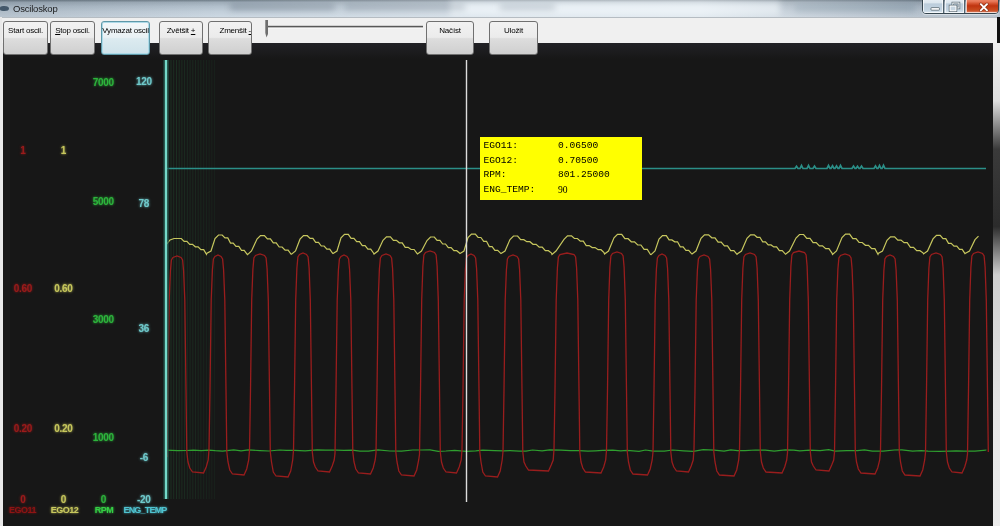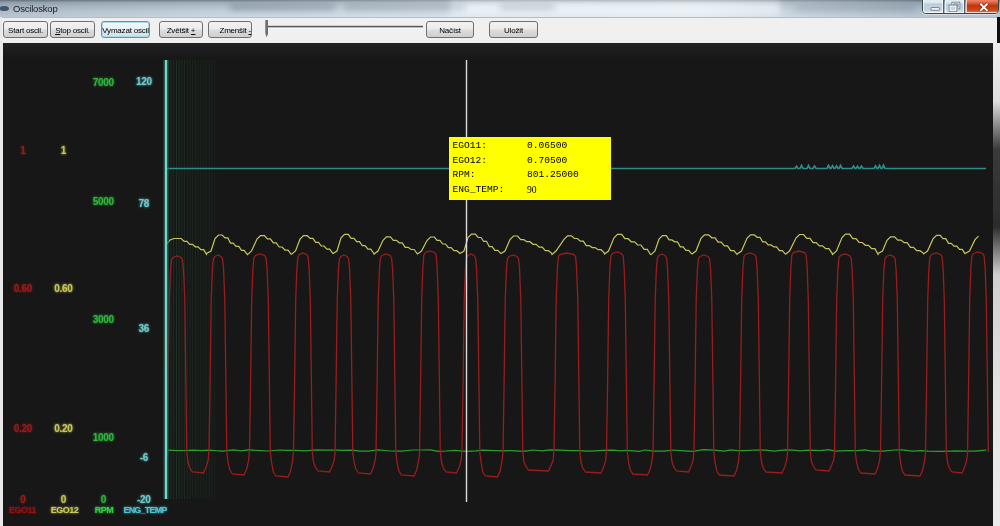--- a/index.html
+++ b/index.html
@@ -28,34 +28,34 @@
   border-right:1px solid #51626d; }
 #btn-max { left:22px; width:20px;
   background:linear-gradient(180deg,#f4f8fb 0%,#dde7ee 42%,#bccddb 50%,#c2d3e0 82%,#d8e6f0 100%);
   border-right:1px solid #51626d; }
 #btn-close { left:43px; width:34px;
   background:linear-gradient(180deg,#f0a88e 0%,#e8795a 35%,#d04c28 50%,#bf3410 60%,#c94c20 85%,#e08a70 100%);
 }
 
 #toolbar { left:2px; top:17px; width:995px; height:26px; background:#f0f0f0;
   border-top:1px solid #b5bcc2; }
-.tbtn { position:absolute; top:3px; height:17px; border:1px solid #707070; border-radius:3px;
+.tbtn { position:absolute; top:3px; height:34px; border:1px solid #707070; border-radius:3px;
   background:linear-gradient(180deg,#f2f2f2 0%,#ebebeb 48%,#dddddd 52%,#cfcfcf 100%);
   font-size:8px; color:#000; text-align:center; line-height:17px; letter-spacing:-0.2px; }
 .tbtn u { text-decoration:underline; }
 #vbtn { border:1px solid #5e98a8; box-shadow:inset 0 0 0 1px #aedae8;
   background:linear-gradient(180deg,#f3f7f9 0%,#e9f1f4 48%,#dcebf0 52%,#cfe2ea 100%); }
 
 #scope { left:3px; top:43px; width:990px; height:483px; background:#171717; }
 #scopetop { left:3px; top:43px; width:990px; height:16px;
   background:linear-gradient(180deg,#222226,#171717); }
 #lborder { left:0; top:17px; width:3px; height:509px; background:#e9e9e9; }
 #rborder { left:993px; top:43px; width:7px; height:483px;
   background:linear-gradient(180deg,#ededed 0%,#dfdfdf 12%,#3a3a3a 22%,#2c2c2c 38%,#cfcfcf 48%,#e5e5e5 75%,#ececec 100%); }
-#tooltip { left:449px; top:137px; width:162px; height:63px; background:#ffff00;
+#tooltip { left:480px; top:137px; width:162px; height:63px; background:#ffff00;
   font-family:"Liberation Mono", monospace; font-size:9.6px; color:#000; }
 #tooltip div { position:absolute; left:3.5px; white-space:pre; }
 #tooltip .v { left:78px; }
 svg { position:absolute; left:0; top:0; }
 </style></head>
 <body>
 <div class="abs" id="titlebar">
   <div class="blob" style="left:450px;top:2px;width:330px;height:14px;background:rgba(235,244,250,0.8);"></div>
   <div class="blob" style="left:230px;top:4px;width:105px;height:6px;background:rgba(90,105,120,0.45);"></div>
   <div class="blob" style="left:345px;top:4px;width:120px;height:6px;background:rgba(100,115,130,0.4);"></div>

